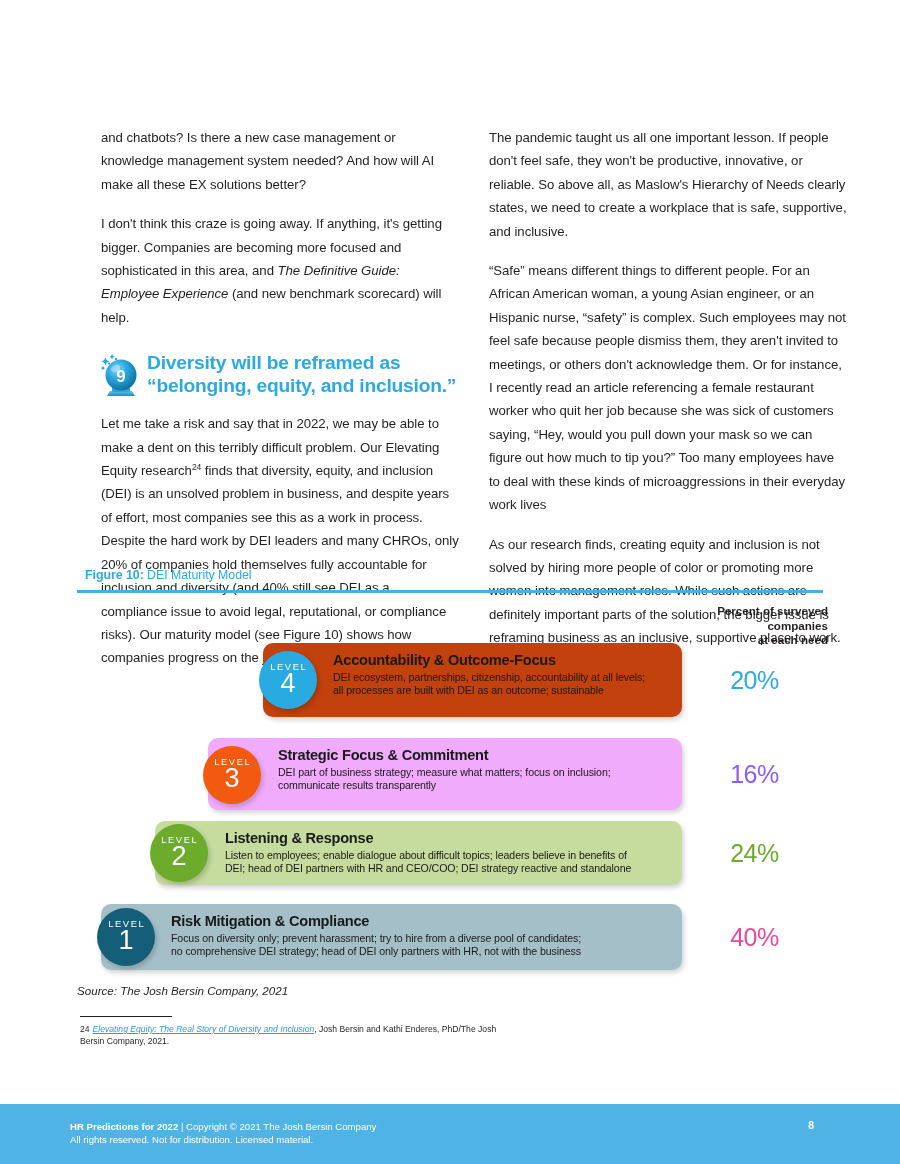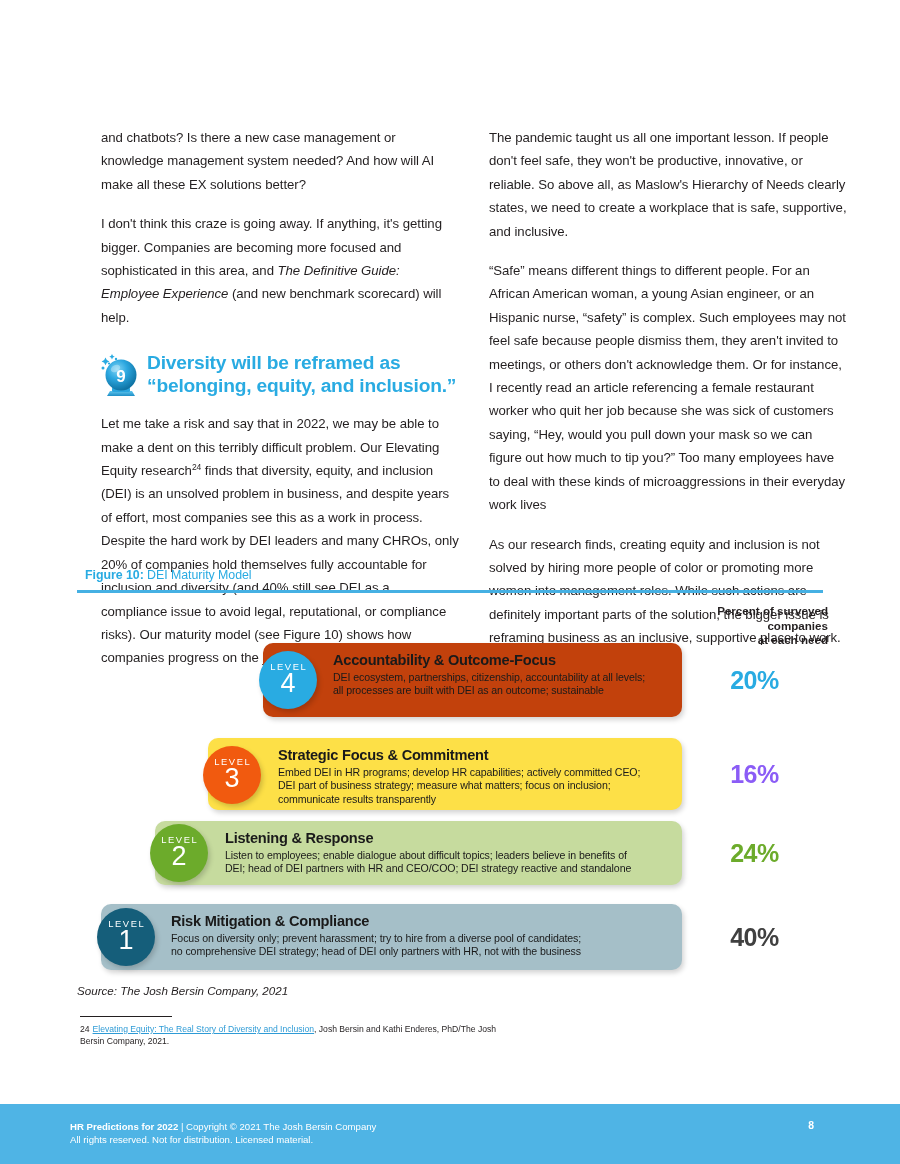--- a/index.html
+++ b/index.html
@@ -159,21 +159,21 @@
     font-weight: normal;
     line-height: 25px;
     margin-top: -1px;
   }
   .pct {
     position: absolute;
     right: 0;
     width: 145px;
     text-align: center;
     font-size: 25px;
-    font-weight: bold;
+    font-weight: normal;
     letter-spacing: -0.5px;
   }
 
   .source {
     position: absolute;
     left: 77px;
     top: 984px;
     font-size: 11.6px;
     font-style: italic;
     color: #231f20;
@@ -192,20 +192,21 @@
     left: 80px;
     top: 1024px;
     width: 420px;
     font-size: 8.6px;
     line-height: 11.6px;
     color: #231f20;
   }
   .footnote .fn-link {
     color: #2e9bd6;
     text-decoration: underline;
+    font-style: italic;
   }
   .footnote .fn-num { margin-right: 3px; }
 
   
   .footer {
     position: absolute;
     left: 0;
     top: 1104px;
     width: 900px;
     height: 60px;
@@ -302,23 +303,22 @@
         <div class="b-desc">all processes are built with DEI as an outcome; sustainable</div>
       </div>
       <div class="badge" style="left:182px; top:11px; background:#29ABE2;">
         <div class="lvl">LEVEL</div>
         <div class="num">4</div>
       </div>
       <div class="pct" style="top:26px; color:#29ABE2;">20%</div>
     </div>
 
     <div class="level-row" style="top:95px;">
-      <div class="bar" style="left:131px; top:3px; height:72px; background:#fde047;">
+      <div class="bar" style="left:131px; top:3px; height:72px; background:#f0abfc;">
         <div class="b-title">Strategic Focus &amp; Commitment</div>
-        <div class="b-desc">Embed DEI in HR programs; develop HR capabilities; actively committed CEO;</div>
         <div class="b-desc">DEI part of business strategy; measure what matters; focus on inclusion;</div>
         <div class="b-desc">communicate results transparently</div>
       </div>
       <div class="badge" style="left:126px; top:11px; background:#F15A0F;">
         <div class="lvl">LEVEL</div>
         <div class="num">3</div>
       </div>
       <div class="pct" style="top:25px; color:#8b5cf6;">16%</div>
     </div>
 
@@ -338,21 +338,21 @@
     <div class="level-row" style="top:261px;">
       <div class="bar" style="left:24px; top:3px; height:66px; background:#A5BFC8;">
         <div class="b-title">Risk Mitigation &amp; Compliance</div>
         <div class="b-desc">Focus on diversity only; prevent harassment; try to hire from a diverse pool of candidates;</div>
         <div class="b-desc">no comprehensive DEI strategy; head of DEI only partners with HR, not with the business</div>
       </div>
       <div class="badge" style="left:20px; top:7px; background:#155E7A;">
         <div class="lvl">LEVEL</div>
         <div class="num">1</div>
       </div>
-      <div class="pct" style="top:22px; color:#404040;">40%</div>
+      <div class="pct" style="top:22px; color:#ec4899;">40%</div>
     </div>
 
   </div>
 
   <div class="source">Source: The Josh Bersin Company, 2021</div>
 
   <div class="fn-rule"></div>
   <div class="footnote"><span class="fn-num">24</span><span class="fn-link">Elevating Equity: The Real Story of Diversity and Inclusion</span><span>, Josh Bersin and Kathi Enderes, PhD/The Josh Bersin Company, 2021.</span></div>
 
   <div class="footer">

